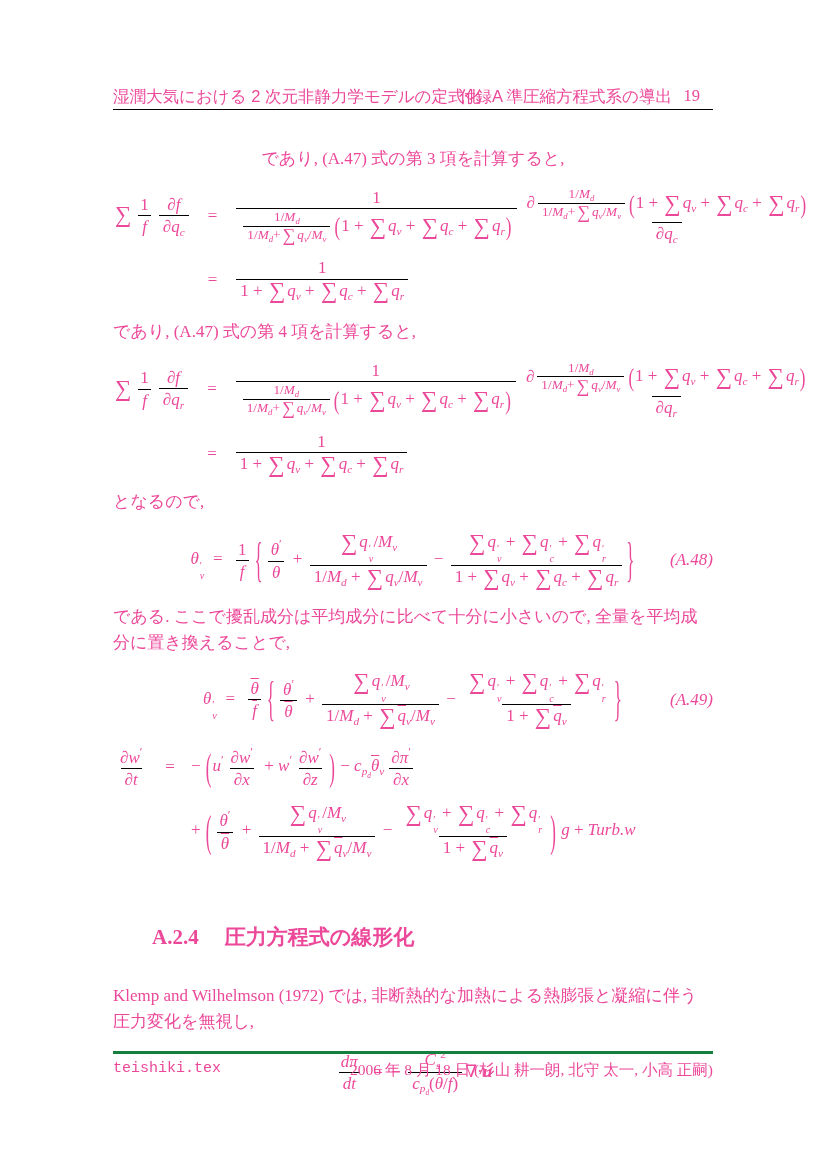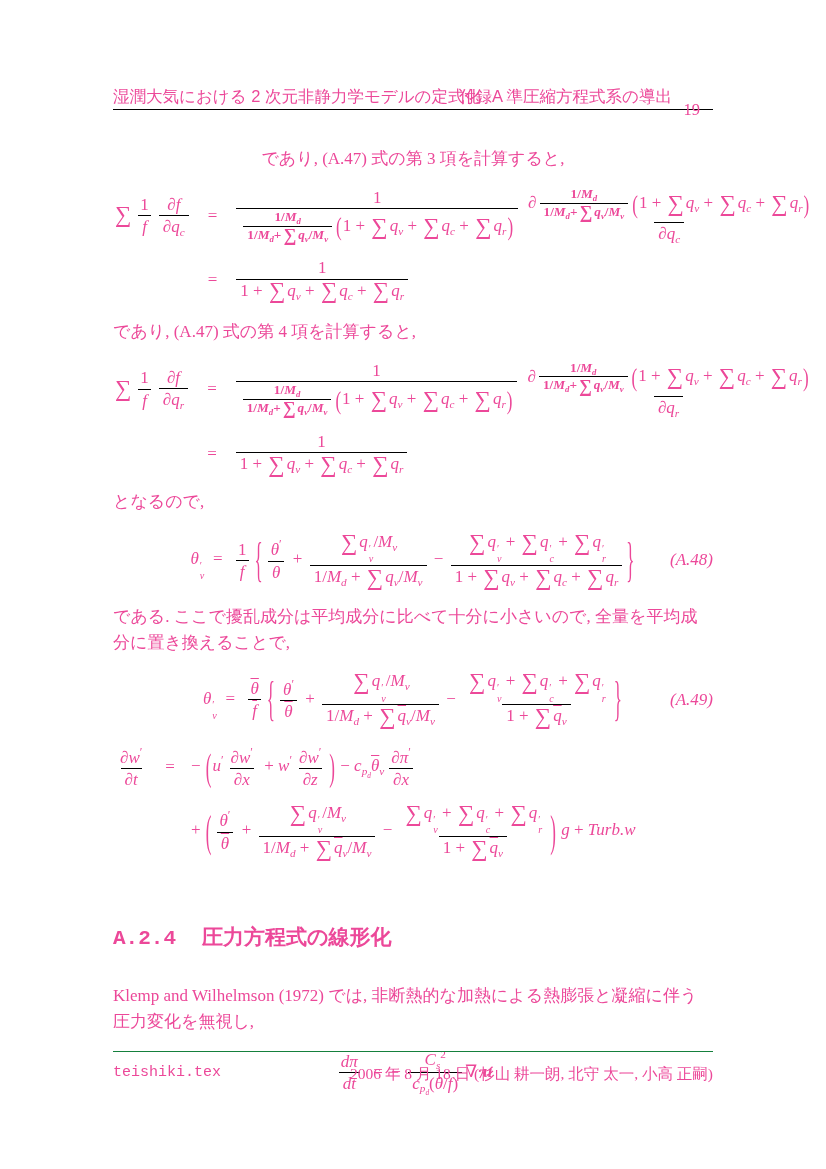--- a/index.html
+++ b/index.html
@@ -8,55 +8,55 @@
     font-family:"Liberation Serif","DejaVu Serif",serif;
     position:relative;box-sizing:border-box;
     padding:86px 113px 0 113px;overflow:hidden;
   }
   .gothic{font-family:"Liberation Sans","DejaVu Sans",sans-serif;}
 
   
   .header{position:relative;height:23px;border-bottom:1.5px solid #000;font-size:16.5px;}
   .header .lt{position:absolute;left:0;top:0;white-space:nowrap;}
   .header .rt{position:absolute;right:41px;top:0;white-space:nowrap;}
-  .header .pn{position:absolute;right:13px;top:14px;font-family:"Liberation Serif","DejaVu Serif",serif;}
+  .header .pn{position:absolute;right:13px;top:0;font-family:"Liberation Serif","DejaVu Serif",serif;}
 
   .para{font-size:17px;line-height:1.55;}
 
   
   .eq{font-size:17px;line-height:1.3;}
   .mrow,.mn{white-space:pre;}
   .mi{font-style:italic;}
   .mbi{font-style:italic;font-weight:bold;}
   .msum{font-size:1.35em;line-height:1;vertical-align:-0.12em;padding:0 2px;}
   .mpr{font-size:0.7em;vertical-align:0.55em;}
   .mfrac{display:inline-flex;flex-direction:column;align-items:center;
          vertical-align:middle;margin:0 3px;text-align:center;}
   .mnum,.mden{display:block;padding:0 4px;line-height:1.25;white-space:nowrap;}
   .mden{border-top:1px solid #000;}
-  .mfrac .mfrac{font-size:0.78em;font-weight:bold;}
+  .mfrac .mfrac{font-size:0.78em;}
   .msub{font-size:0.66em;vertical-align:-0.35em;line-height:1;}
   .msup{font-size:0.66em;vertical-align:0.6em;line-height:1;}
   .pscol{display:inline-flex;flex-direction:column;align-items:flex-start;
          font-size:0.6em;line-height:1.05;vertical-align:-0.45em;margin-left:1px;}
   .psb{font-style:italic;}
   .mbar{text-decoration:overline;}
   .mbig{display:inline-block;transform-origin:center;vertical-align:middle;padding:0 1px;line-height:1;}
 
   .eqnarray{display:grid;grid-template-columns:max-content max-content max-content;
             column-gap:16px;row-gap:12px;align-items:center;justify-content:start;}
   .eqline{display:flex;justify-content:center;align-items:center;position:relative;}
   .eqlabel{position:absolute;right:0;top:50%;transform:translateY(-50%);font-size:17px;font-style:italic;}
   .eqlabel-line{text-align:right;font-size:17px;margin-top:4px;}
 
   .section-head{font-size:21px;font-weight:bold;}
-  .section-head .num{font-family:Liberation Mono, monospace;margin-right:26px;}
+  .section-head .num{font-family:Liberation Serif, serif;margin-right:26px;margin-left:39px;}
 
   .footer{position:absolute;left:113px;top:1051px;width:600px;
-          border-top:1px solid #15803d;padding-top:12px;
+          border-top:3px solid #15803d;padding-top:6px;
           display:flex;justify-content:space-between;font-size:15.5px;}
   .footer .tt{font-family:"Liberation Mono","DejaVu Sans Mono",monospace;font-size:15px;}
 
   
   .m-p1{margin-top:36px;text-align:center;} .m-eq1{margin-top:14px;} .m-p2{margin-top:16px;}
   .m-eq2{margin-top:14px;} .m-p3{margin-top:12px;} .m-a48{margin-top:16px;}
   .m-p4{margin-top:14px;} .m-a49{margin-top:14px;} .m-p5{margin-top:14px;}
   .m-a50{margin-top:16px;} .m-head{margin-top:62px;} .m-p6{margin-top:32px;}
   .m-kw{margin-top:14px;}
 </style>

